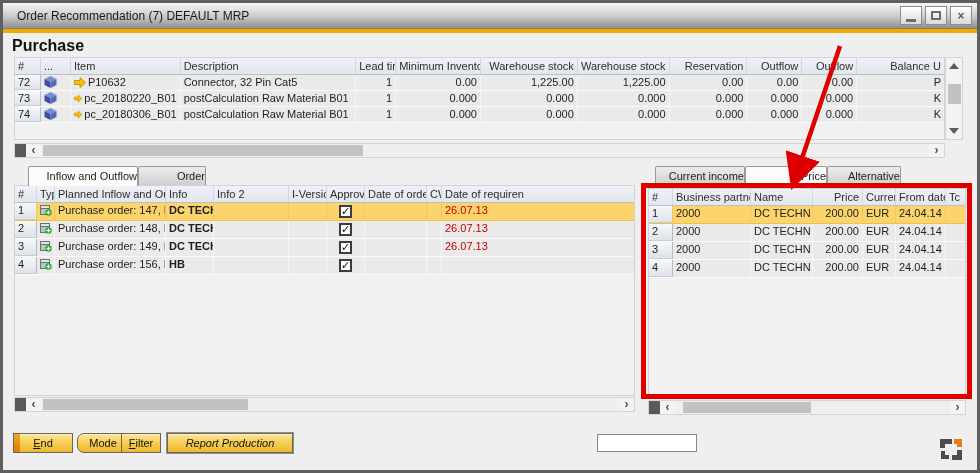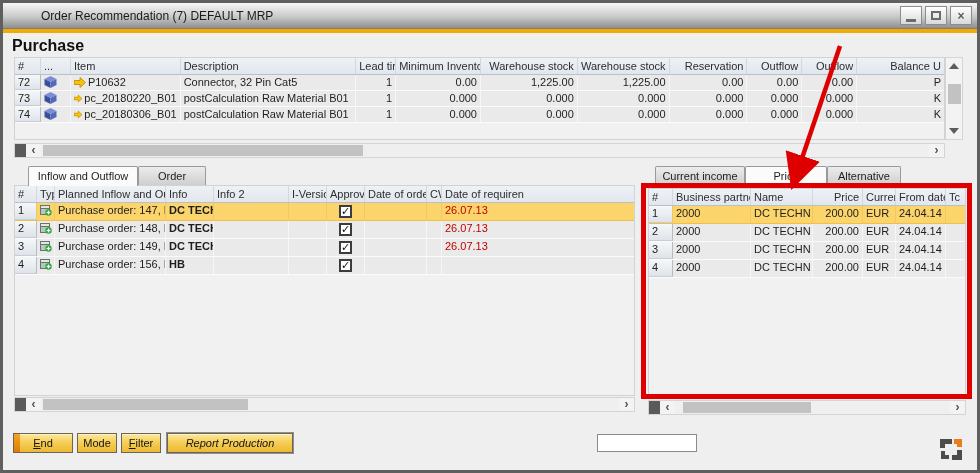--- a/index.html
+++ b/index.html
@@ -1,21 +1,21 @@
 <!DOCTYPE html>
 <html><head>
 <meta charset="utf-8">
 <style>
   * { margin:0; padding:0; box-sizing:border-box; }
   html,body { width:980px; height:473px; font-family:"Liberation Sans","DejaVu Sans",sans-serif; background:#d4d0c8; }
   .window { position:relative; width:980px; height:473px; border:3px solid #5f5f5f; outline:1px solid #e3e3e3; background:#efefef; overflow:hidden; }
 
   
   .titlebar { position:relative; height:26px; background:linear-gradient(#f7f7f7,#c9c9c9 55%,#8f8f8f); border-bottom:1px solid #7d7d7d; }
-  .title { position:absolute; left:14px; top:0; line-height:26px; font-size:12px; color:#1b1b1b;margin-left:24px; }
+  .title { position:absolute; left:14px; top:0; line-height:26px; font-size:12px; color:#1b1b1b; }
   .winbtns { position:absolute; right:5px; top:3px; display:flex; gap:3px; }
   .winbtn { width:22px; height:19px; background:linear-gradient(#ffffff,#d9d9d9); border:1px solid #8d8d8d; display:flex; align-items:center; justify-content:center; color:#5a5a5a; font-size:12px; font-weight:bold; }
   .glyph-min { width:10px; height:3px; background:#6b6b6b; margin-top:9px; }
   .glyph-max { width:10px; height:9px; border:2px solid #6b6b6b; }
   .accent { height:4px; background:#F0AB00; }
 
   .content { position:relative; width:974px; height:437px; }
   .purchase { position:absolute; left:9px; top:4px; font-size:16px; font-weight:bold; color:#111; }
 
   
@@ -39,21 +39,21 @@
   .sarrow { width:15px; height:13px; color:#4d4d4d; font-size:12px; font-weight:bold; text-align:center; line-height:12px; }
   .strack { position:relative; flex:1; height:13px; background:#efefef; }
   .sthumb { position:absolute; top:1px; height:11px; background:#c2c2c2; }
   .vscroll { position:absolute; width:18px; background:#f3f3f3; border:1px solid #d4d4d4; }
   .va { position:absolute; left:3px; width:0; height:0; border-left:5px solid transparent; border-right:5px solid transparent; }
   .va-up { top:5px; border-bottom:6px solid #5c5c5c; }
   .va-dn { bottom:5px; border-top:6px solid #5c5c5c; }
   .vthumb { position:absolute; left:2px; width:13px; background:#c2c2c2; }
 
   
-  .tab { position:absolute; top:133px; height:19px; font-size:11px; text-align:center; line-height:18px; color:#1e1e1e; border:1px solid #9a9a9a; border-bottom:none; border-radius:2px 2px 0 0; background:linear-gradient(#ececec,#cfcfcf); }
+  .tab { position:absolute; top:133px; height:19px; font-size:11px; text-align:right; line-height:18px; color:#1e1e1e; border:1px solid #9a9a9a; border-bottom:none; border-radius:2px 2px 0 0; background:linear-gradient(#ececec,#cfcfcf); }
   .tab.active { background:#fbfbfb; height:20px; z-index:5; }
 
   
   .btn { position:absolute; top:400px; height:20px; background:linear-gradient(#fbe9a2,#f7d express 45%,#eeb832); background:linear-gradient(#fbe9a2,#f6cf57 45%,#eeb832); border:1px solid #6b6555; box-shadow:inset 0 1px 0 #fdf2c0; font-size:11px; color:#141414; text-align:center; line-height:18px; overflow:hidden; }
   .btn u { text-decoration:underline; }
   .endstripe { position:absolute; left:0; top:0; width:6px; height:100%; background:linear-gradient(#f5a623,#e07c00); }
   .report { outline:1px solid #8f8f8f; }
   .free-input { position:absolute; left:594px; top:401px; width:100px; height:18px; border:1px solid #8a8a8a; background:#fff; font-size:11px; padding:0 3px; }
 
   
@@ -385,21 +385,21 @@
       <div class="strack">
           <div class="sthumb" style="left:8px; width:128px;"></div>
         </div>
       <div class="sarrow">›</div>
     </div>
 
     <div class="btn" style="left:10px; width:60px;">
       <div class="endstripe"></div>
       <u>E</u><span>nd</span>
     </div>
-    <div class="btn" style="left:74px; width:40px;">Mode</div>
+    <div class="btn" style="left:74px; width:52px;border-radius:7px;">Mode</div>
     <div class="btn" style="left:118px; width:40px;">
       <u>F</u><span>ilter</span>
     </div>
     <div class="btn report" style="left:164px; width:126px;font-style:italic;">Report Production Request</div>
     <input class="free-input" value="" style="">
 
     <svg class="grip" viewBox="0 0 24 24">
       <rect x="1" y="2" width="12" height="9" fill="#4c4c4c"></rect>
       <rect x="15" y="2" width="8" height="8" fill="#e87d1e"></rect>
       <rect x="2" y="14" width="8" height="8" fill="#4c4c4c"></rect>

